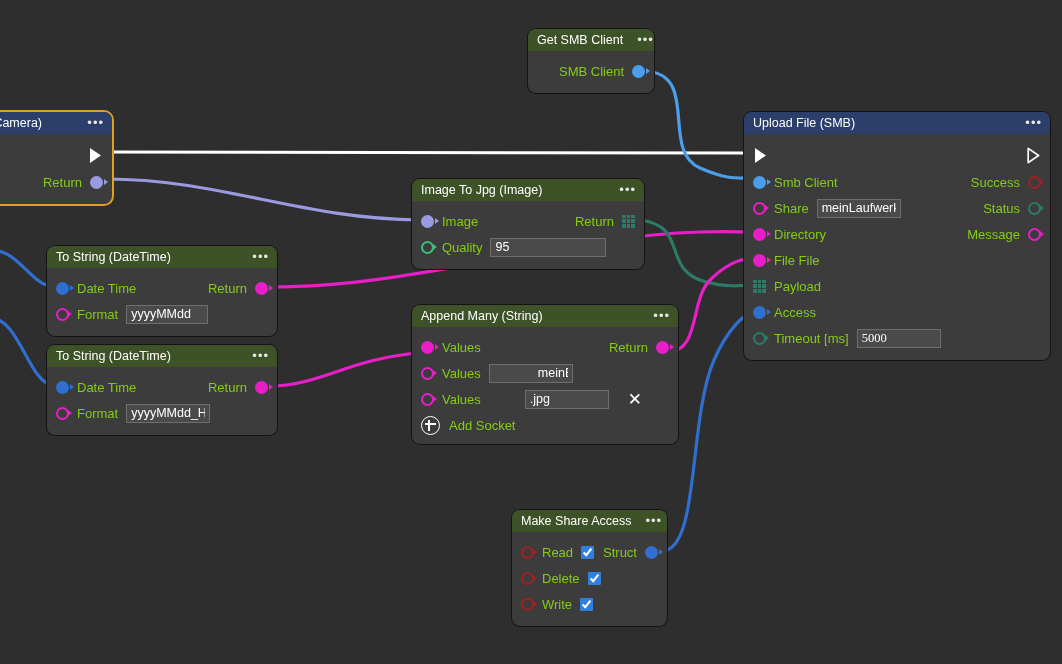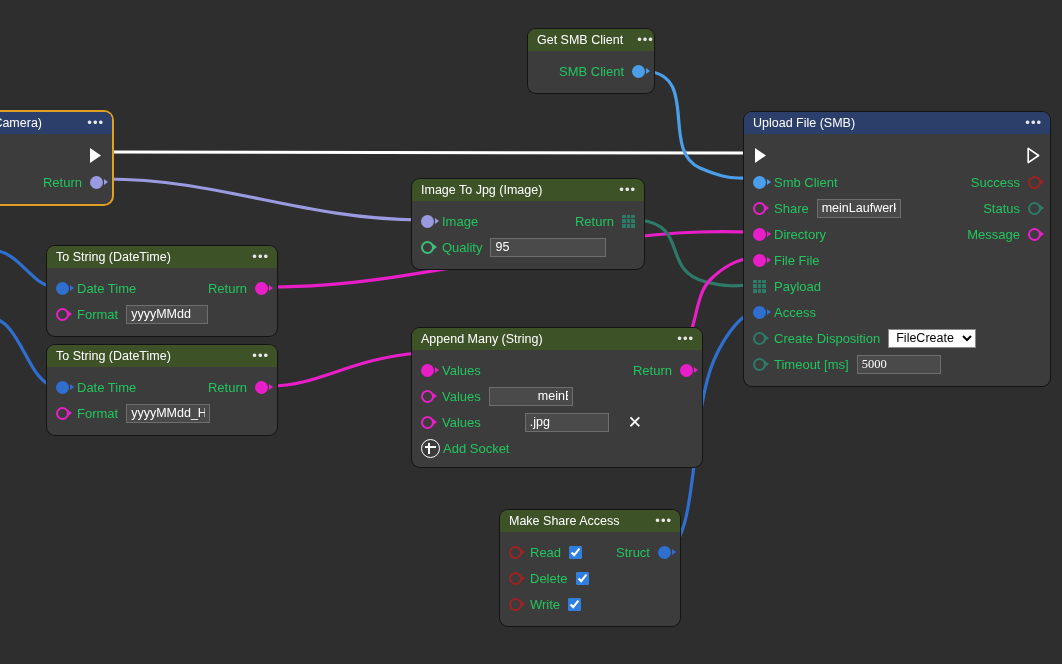--- a/index.html
+++ b/index.html
@@ -67,21 +67,21 @@
     min-height: 26px;
     padding: 0 9px;
     position: relative;
     box-sizing: border-box;
   }
   .row.exec-row { min-height: 28px; }
   .lt { display: flex; align-items: center; gap: 8px; }
   .rt { margin-left: auto; display: flex; align-items: center; gap: 8px; }
   .lbl {
     font-size: 13px;
-    color: #22c55e;
+    color: #84cc16;
     white-space: nowrap;
   }
   
   .port {
     width: 13px; height: 13px;
     border-radius: 50%;
     box-sizing: border-box;
     position: relative;
     flex: 0 0 auto;
     cursor: crosshair;
@@ -154,21 +154,21 @@
     color: #ffffff;
     font-size: 17px;
     line-height: 13px;
     margin-left: 11px;
     cursor: pointer;
     font-family: "DejaVu Sans", sans-serif;
   }
   .addsock {
     display: flex;
     align-items: center;
-    gap: 3px;
+    gap: 9px;
     padding: 4px 9px 0 9px;
     cursor: pointer;
   }
   .plus {
     width: 17px; height: 17px;
     border-radius: 50%;
     border: 1.6px solid #ffffff;
     position: relative;
     flex: 0 0 auto;
   }
@@ -327,21 +327,21 @@
       <div class="row">
         <div class="lt">
           <span class="port hollow c-magenta"></span>
           <span class="lbl">Format</span>
           <input class="txtin" style="width: 84px;" value="yyyyMMdd_HH">
         </div>
       </div>
     </div>
   </div>
 
-  <div class="node" style="left:412px; top:328px; width:290px;">
+  <div class="node" style="left:412px; top:305px; width:266px;">
     <div class="node-header hdr-green">
       <span>Append Many (String)</span>
       <span class="dots">•••</span>
     </div>
     <div class="node-body">
       <div class="row">
         <div class="lt">
           <span class="port fill c-magenta"></span>
           <span class="lbl">Values</span>
         </div>
@@ -365,21 +365,21 @@
           <span class="xbtn">✕</span>
         </div>
       </div>
       <div class="addsock">
         <span class="plus"></span>
         <span class="lbl">Add Socket</span>
       </div>
     </div>
   </div>
 
-  <div class="node" style="left:500px; top:510px; width:180px;">
+  <div class="node" style="left:512px; top:510px; width:155px;">
     <div class="node-header hdr-green">
       <span>Make Share Access</span>
       <span class="dots">•••</span>
     </div>
     <div class="node-body">
       <div class="row">
         <div class="lt">
           <span class="port hollow c-darkred"></span>
           <span class="lbl">Read</span>
           <input type="checkbox" class="chk" checked="" style="">
@@ -483,27 +483,20 @@
         </div>
       </div>
 
       <div class="row">
         <div class="lt">
           <span class="port fill c-blue"></span>
           <span class="lbl">Access</span>
         </div>
       </div>
 
-      <div class="row">
-        <div class="lt">
-          <span class="port hollow c-teal"></span>
-          <span class="lbl">Create Disposition</span>
-          <select class="selin" style="width:88px;"><option value="FileCreate">FileCreate</option><option value="FileOpen">FileOpen</option><option value="FileOpenIf">FileOpenIf</option><option value="FileOverwrite">FileOverwrite</option><option value="FileOverwriteIf">FileOverwriteIf</option><option value="FileSupersede">FileSupersede</option></select>
-        </div>
-      </div>
 
       <div class="row">
         <div class="lt">
           <span class="port hollow c-teal"></span>
           <span class="lbl">Timeout [ms]</span>
           <input class="txtin" style="width: 84px; font-family: Liberation Serif, serif;" value="5000">
         </div>
       </div>
     </div>
   </div>

